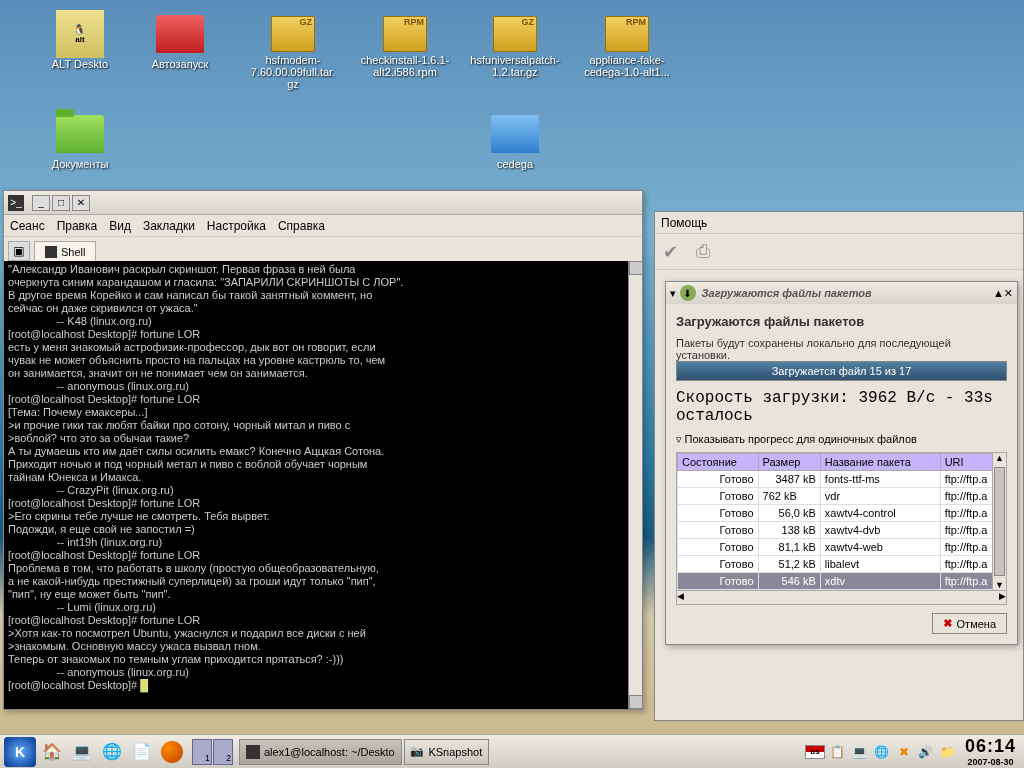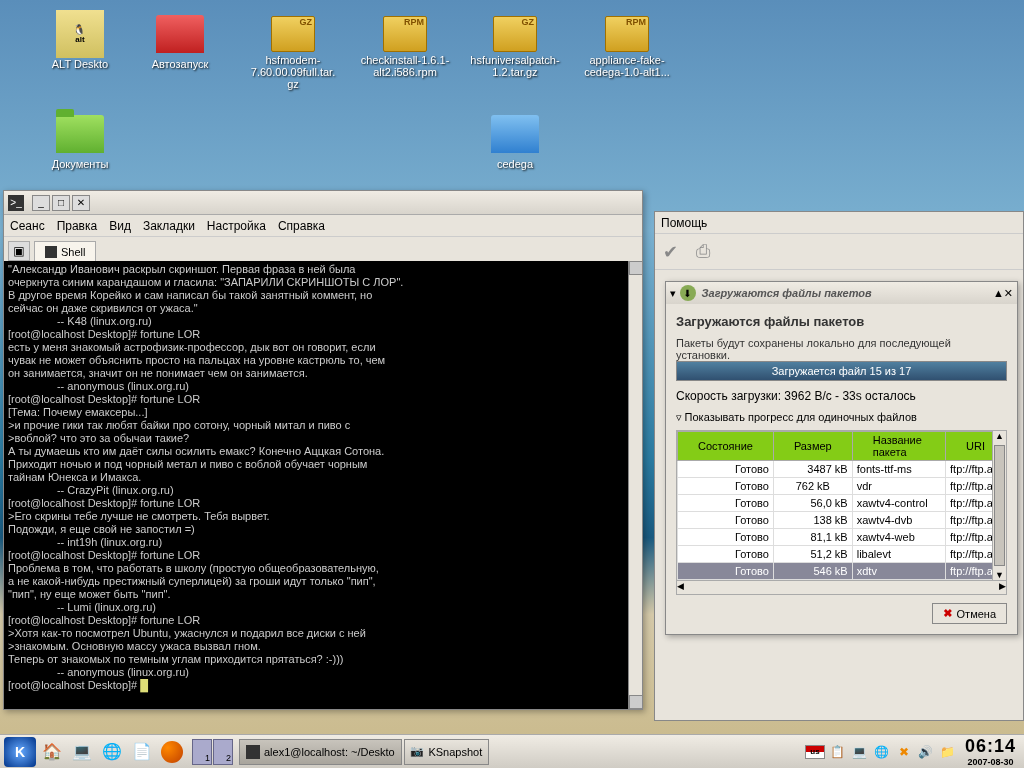--- a/index.html
+++ b/index.html
@@ -32,24 +32,24 @@
 .terminal .sb-arrow { position: absolute; width: 14px; height: 14px; background: #ccc; border: 1px solid #888; display: flex; align-items: center; justify-content: center; font-size: 8px; }
 
 .download-win { position: absolute; right: 6px; top: 281px; width: 353px; background: #e8e4dc; border: 1px solid #888; box-shadow: 2px 2px 6px rgba(0,0,0,0.3); font-size: 11px; }
 .download-win .dtitlebar { height: 22px; background: linear-gradient(to bottom, #f0ece4, #d8d4cc); display: flex; align-items: center; padding: 0 4px; }
 .download-win .dtitlebar .dticon { width: 16px; height: 16px; background: #8a5; border-radius: 50%; margin-right: 6px; display: flex; align-items: center; justify-content: center; font-size: 10px; }
 .download-win .dtitlebar .dtitle { flex: 1; font-weight: bold; font-style: italic; color: #555; }
 .download-win .body { padding: 10px; }
 .download-win h3 { font-size: 13px; margin-bottom: 8px; font-weight: bold; color: #333; }
 .download-win .desc { font-size: 11px; color: #333; }
 .progress-bar { height: 20px; background: linear-gradient(to bottom, #5080a0, #305070); color: white; display: flex; align-items: center; justify-content: center; font-size: 11px; border: 1px solid #888; margin-bottom: 8px; }
-.speed { font-size: 12px; margin-bottom: 8px; }
+.speed { font-size: 16px; margin-bottom: 8px; font-family: Liberation Mono, monospace; }
 .expander { font-size: 11px; margin-bottom: 6px; cursor: pointer; }
 .dl-table { width: 100%; border: 1px solid #aaa; font-size: 11px; border-collapse: collapse; }
-.dl-table th { background: #84cc16; border: 1px solid #aaa; padding: 2px 20px; text-align: left; font-weight: normal; }
+.dl-table th { background: #c4b5fd; border: 1px solid #aaa; padding: 2px 4px; text-align: left; font-weight: normal; }
 .dl-table td { border: 1px solid #ddd; padding: 2px 4px; background: white; }
 .dl-table tr.sel td { background: #889; color: white; }
 .cancel-btn { float: right; margin-top: 8px; padding: 3px 10px; background: #e8e4dc; border: 1px solid #888; font-size: 11px; cursor: pointer; display: flex; align-items: center; gap: 4px; }
 .behind-win { position: absolute; right: 0; top: 211px; width: 370px; height: 510px; background: #e8e4dc; border: 1px solid #888; }
 .behind-win .menubar { justify-content: flex-start; }
 
 .taskbar { position: absolute; bottom: 0; left: 0; right: 0; height: 34px; background: linear-gradient(to bottom, #f0ece4, #d0ccc4); border-top: 1px solid #aaa; display: flex; align-items: center; padding: 0 4px; gap: 2px; }
 .tb-btn { width: 28px; height: 28px; display: flex; align-items: center; justify-content: center; font-size: 16px; cursor: pointer; border-radius: 3px; }
 .kmenu { width: 32px; height: 30px; background: radial-gradient(circle, #6af, #038); border-radius: 4px; display: flex; align-items: center; justify-content: center; color: white; font-weight: bold; font-size: 14px; }
 .ff-icon { width: 22px; height: 22px; background: radial-gradient(circle at 30% 30%, #f80, #c04000); border-radius: 50%; position: relative; }
@@ -203,21 +203,21 @@
           </thead>
         <tbody id="dl-rows">
             <tr>
               <td style="text-align:right">Готово</td>
               <td style="text-align:right">3487 kB</td>
               <td>fonts-ttf-ms</td>
               <td>ftp://ftp.a</td>
             </tr>
             <tr>
               <td style="text-align:right">Готово</td>
-              <td style="text-align:center">762 kB</td>
+              <td style="text-align:left">762 kB</td>
               <td>vdr</td>
               <td>ftp://ftp.a</td>
             </tr>
             <tr>
               <td style="text-align:right">Готово</td>
               <td style="text-align:right">56,0 kB</td>
               <td>xawtv4-control</td>
               <td>ftp://ftp.a</td>
             </tr>
             <tr>

